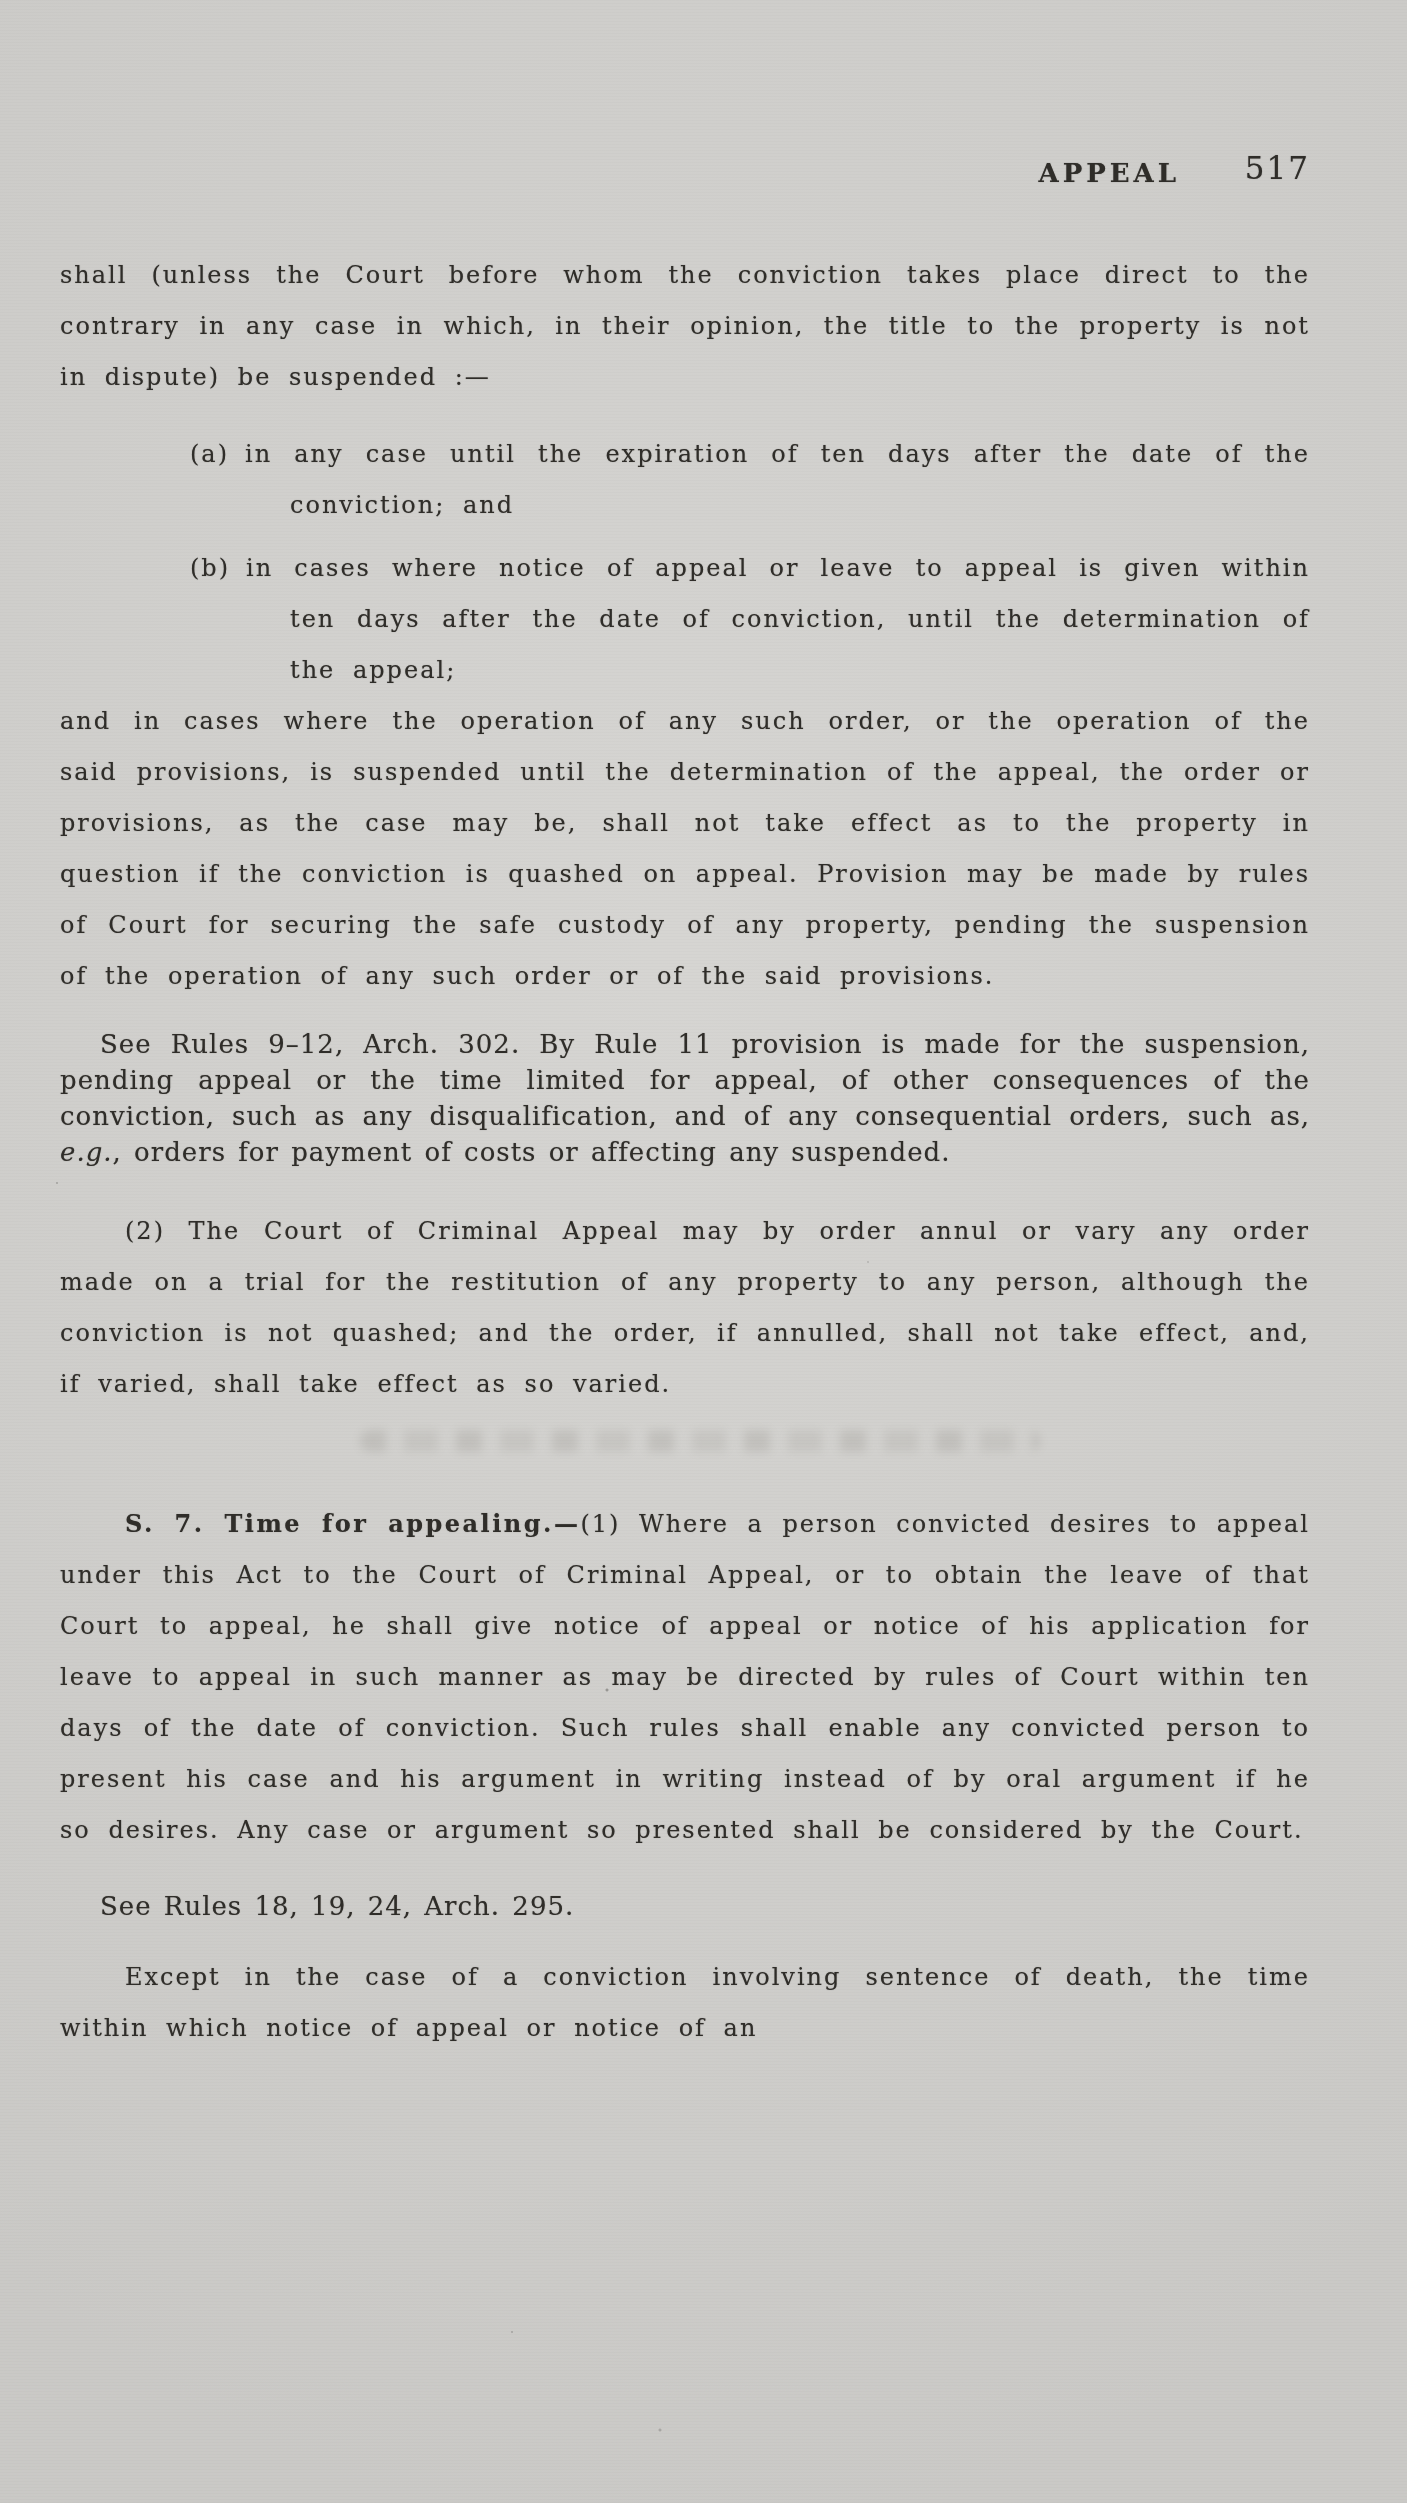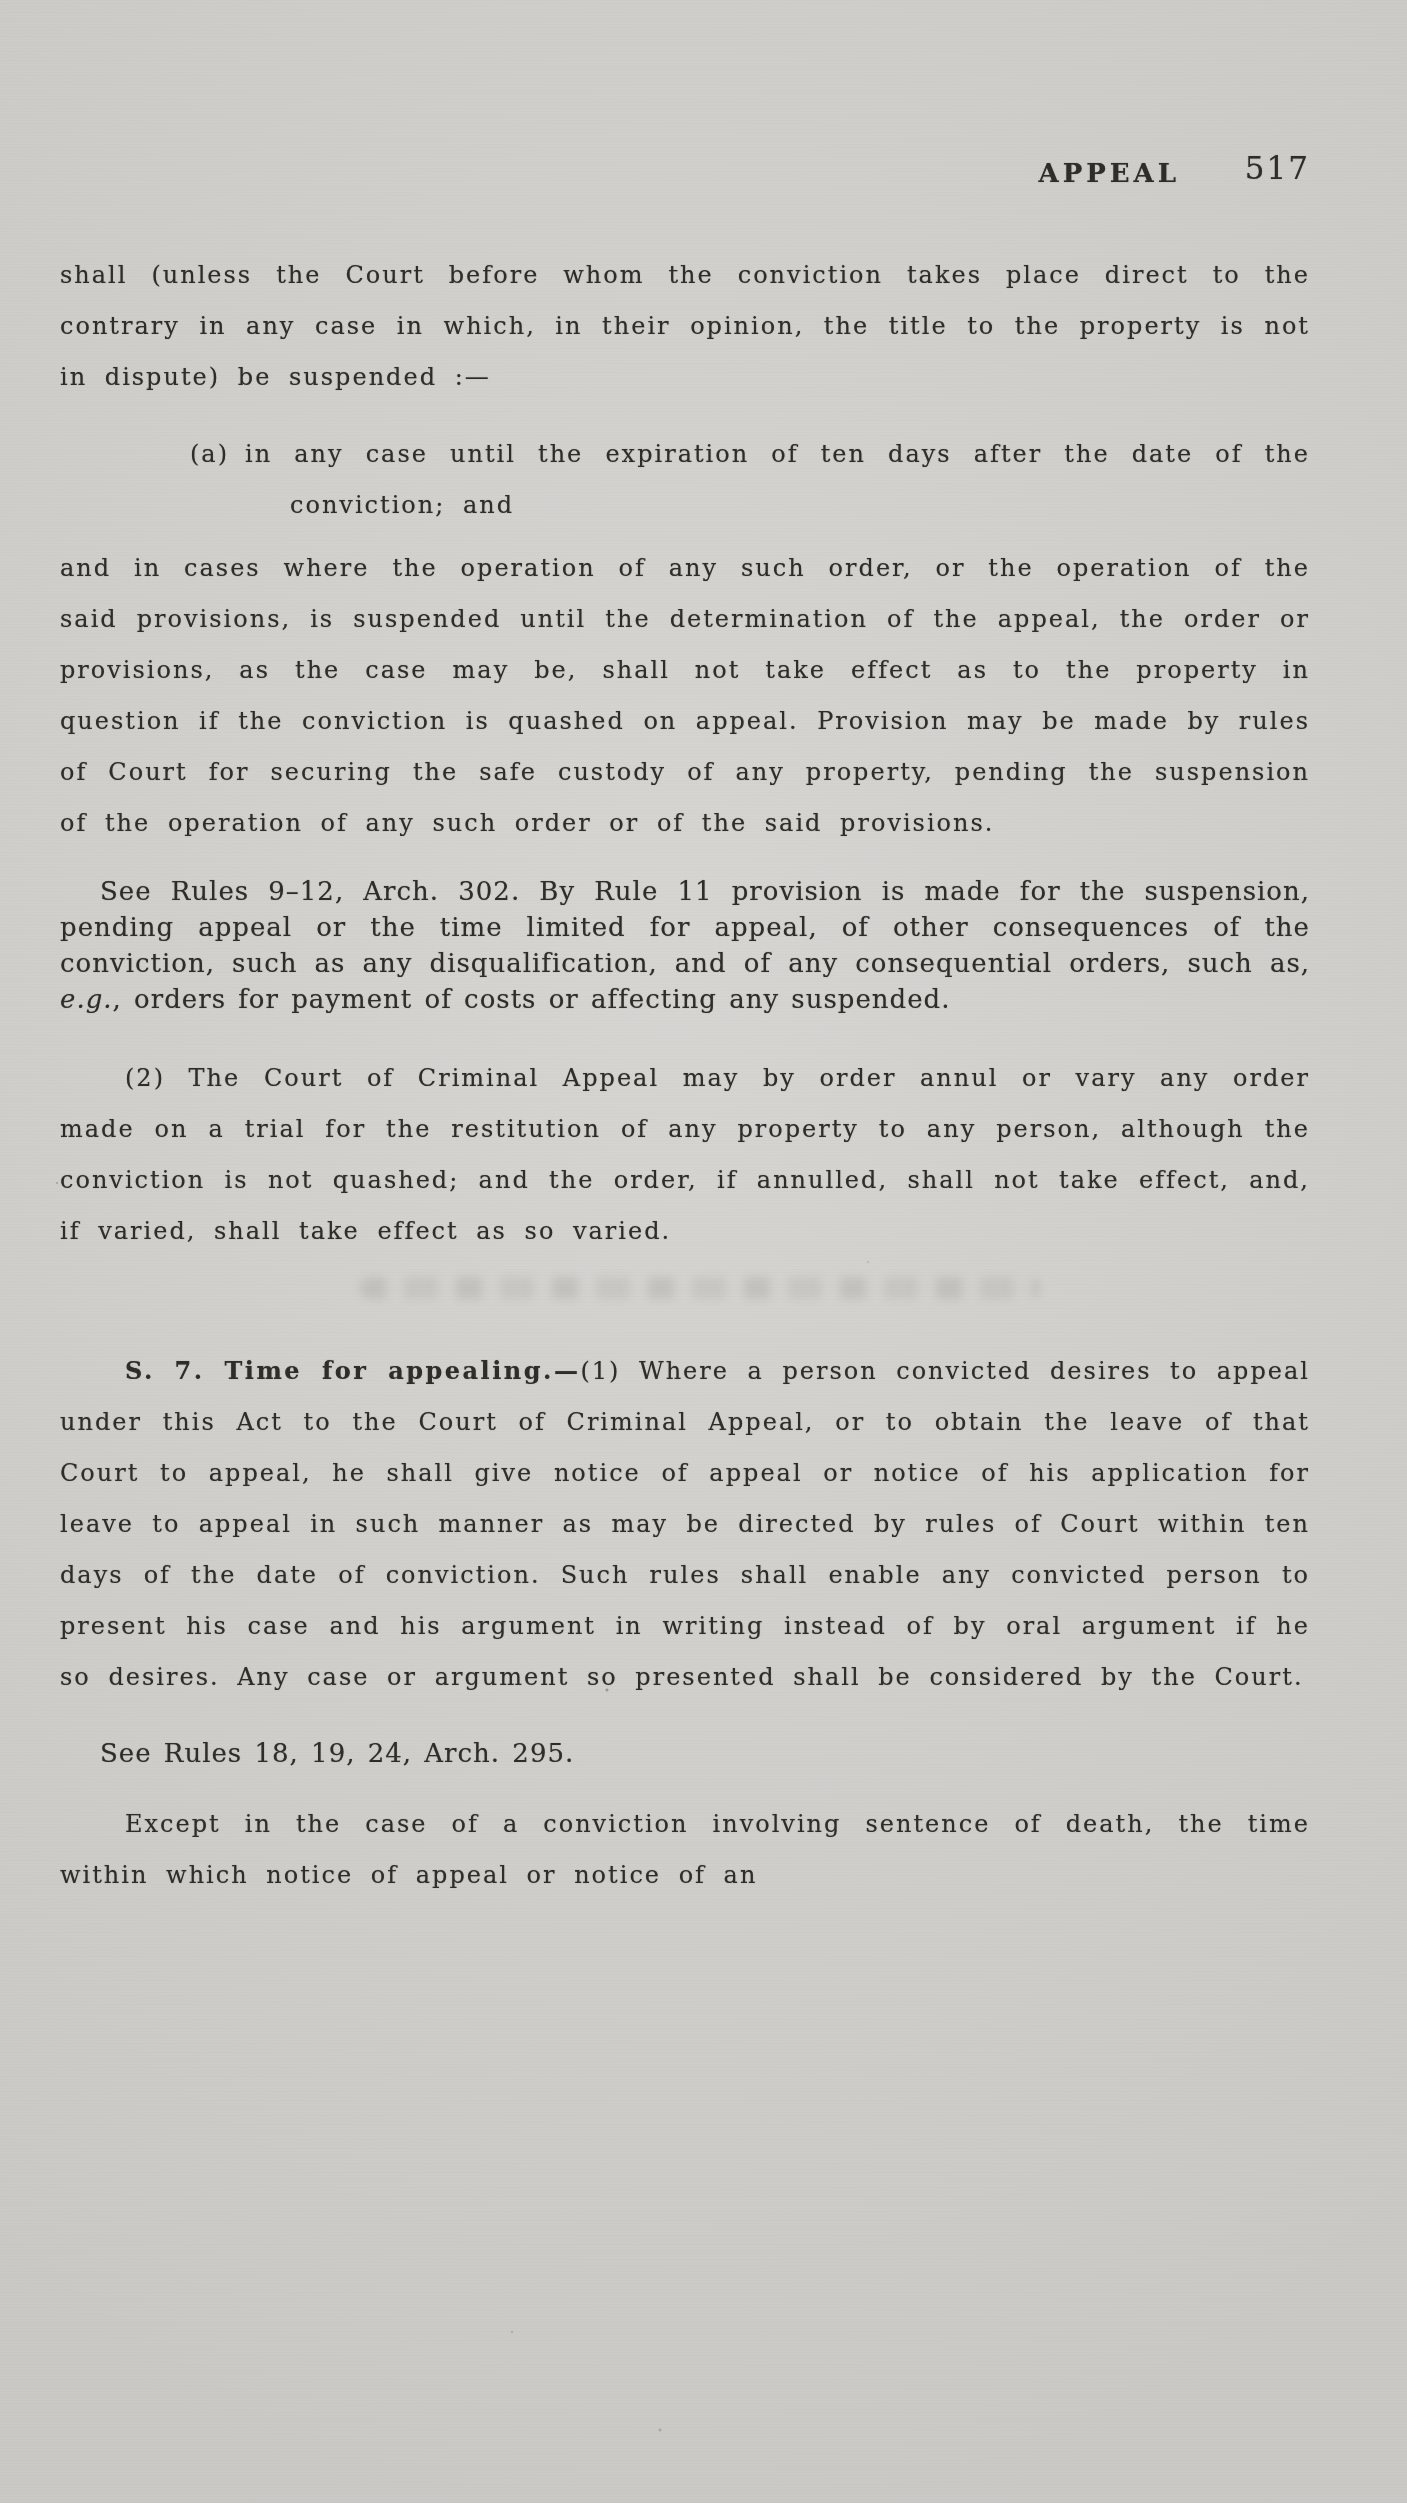--- a/index.html
+++ b/index.html
@@ -110,20 +110,23 @@
       <span class="running-title">APPEAL</span>
       <span class="page-number">517</span>
     </header>
 
     <p>shall (unless the Court before whom the conviction takes place direct to the contrary in any case in which, in their opinion, the title to the property is not in dispute) be suspended :—</p>
 
     <div class="clause clause-a">
       <span class="clause-label">(a)</span><span>in any case until the expiration of ten days after the date of the conviction; and</span>
     </div>
 
+    <div class="clause">
+      <span class="clause-label">(b)</span><span>in cases where notice of appeal or leave to appeal is given within ten days after the date of conviction, until the determination of the appeal;</span>
+    </div>
 
     <p>and in cases where the operation of any such order, or the operation of the said provisions, is suspended until the determination of the appeal, the order or provisions, as the case may be, shall not take effect as to the property in question if the conviction is quashed on appeal. Provision may be made by rules of Court for securing the safe custody of any property, pending the suspension of the operation of any such order or of the said provisions.</p>
 
     <p class="note note-1"><span>See Rules 9–12, Arch. 302. By Rule 11 provision is made for the suspension, pending appeal or the time limited for appeal, of other consequences of the conviction, such as any disqualification, and of any consequential orders, such as, </span><span class="italic">e.g.</span><span>, orders for payment of costs or affecting any suspended.</span></p>
 
     <p class="indent para-2">(2) The Court of Criminal Appeal may by order annul or vary any order made on a trial for the restitution of any property to any person, although the conviction is not quashed; and the order, if annulled, shall not take effect, and, if varied, shall take effect as so varied.</p>
 
     <div class="ghost-band"></div>
 
     <p class="indent"><span class="s7-head">S. 7. Time for appealing.—</span><span>(1) Where a person convicted desires to appeal under this Act to the Court of Criminal Appeal, or to obtain the leave of that Court to appeal, he shall give notice of appeal or notice of his application for leave to appeal in such manner as may be directed by rules of Court within ten days of the date of conviction. Such rules shall enable any convicted person to present his case and his argument in writing instead of by oral argument if he so desires. Any case or argument so presented shall be considered by the Court.</span></p>

